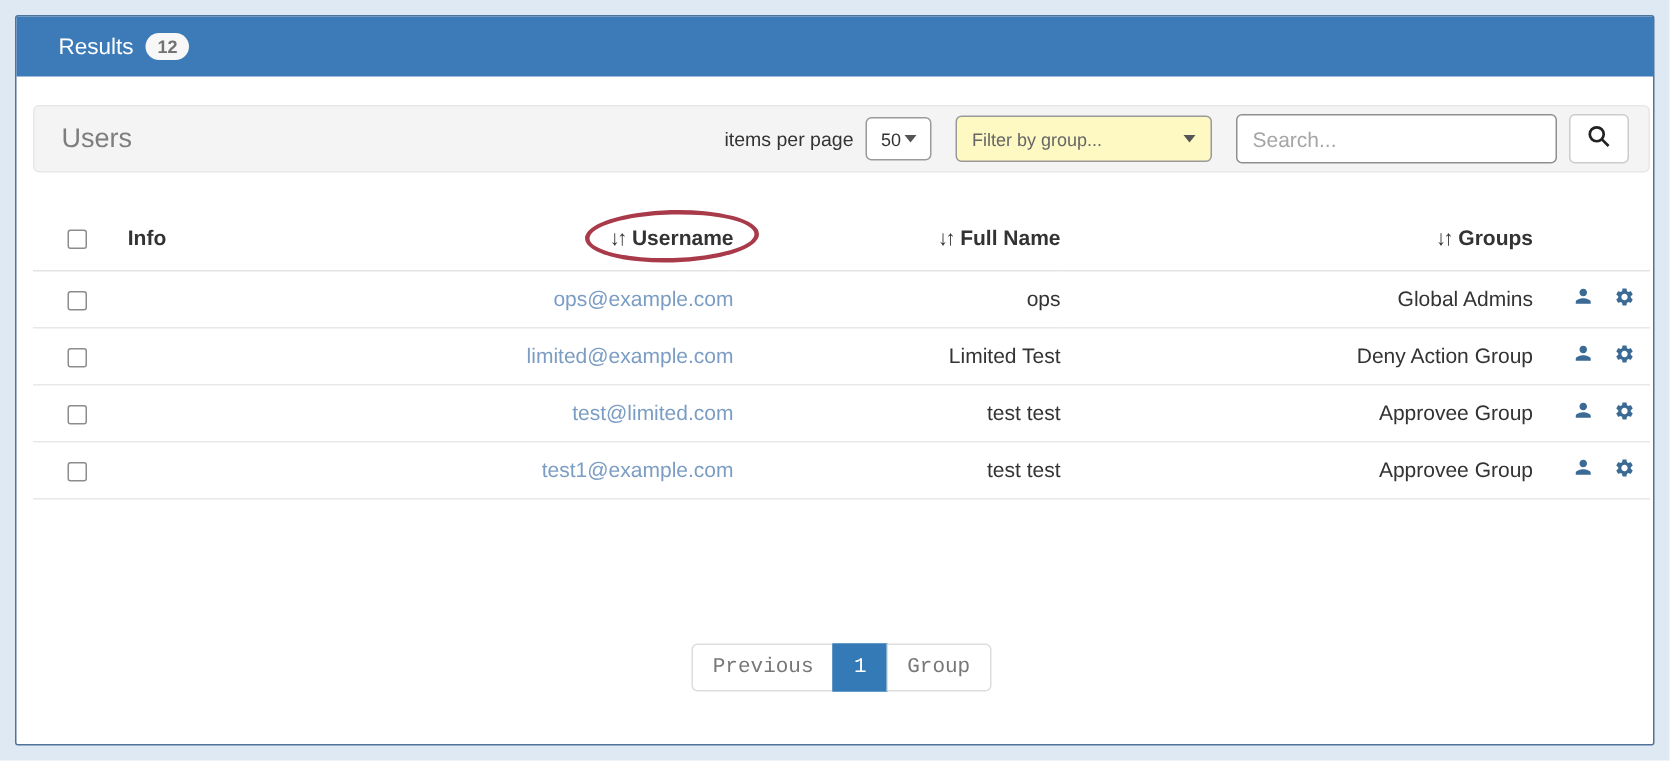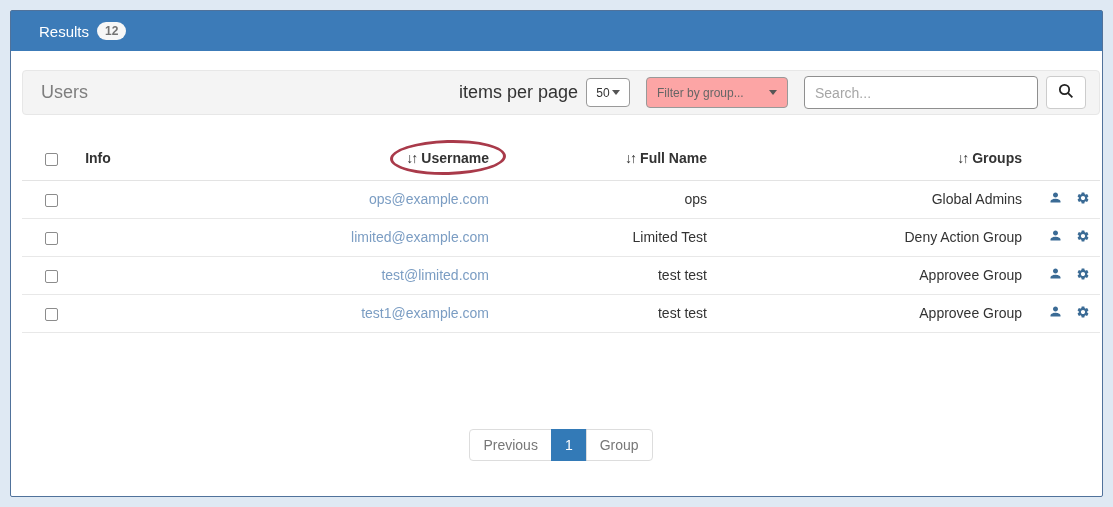--- a/index.html
+++ b/index.html
@@ -45,52 +45,52 @@
     background: var(--toolbar-bg, #f4f4f4);
     border: 1px solid #e7e7e7;
     border-radius: 4px;
     height: 45px;
     display: flex;
     align-items: center;
     padding: 0 13px 0 18px;
   }
   .toolbar-title { font-size: 18px; color: #7e7e7e; }
   .toolbar-right { margin-left: auto; display: flex; align-items: center; }
-  .ipp-label { font-size: 18px; color: #333; margin-right: 8px; }
+  .ipp-label { font-size: 13px; color: #333; margin-right: 8px; }
   .mini-select {
     width: 44px; height: 29px;
     background: #fff;
     border: 1px solid #9a9a9a;
     border-radius: 4px;
     display: flex; align-items: center; justify-content: center;
     gap: 2px;
     font-size: 12px; color: #333;
     cursor: pointer;
   }
   .caret {
     width: 0; height: 0;
     border-left: 4px solid transparent;
     border-right: 4px solid transparent;
     border-top: 5px solid #555;
   }
   .group-select {
     margin-left: 16px;
-    width: 142px; height: 31px;
-    background: #fca5a5;
+    width: 171px; height: 31px;
+    background: #fef9c3;
     border: 1px solid #999;
     border-radius: 4px;
     display: flex; align-items: center;
     padding: 0 10px;
     font-size: 12px; color: #666;
     cursor: pointer;
   }
   .group-select .caret { margin-left: auto; }
   .search-input {
     margin-left: 16px;
-    width: 234px; height: 33px;
+    width: 214px; height: 33px;
     border: 1px solid #8f8f8f;
     border-radius: 4px;
     padding: 0 10px;
     font-size: 14px;
     font-family: "Liberation Sans", sans-serif;
     color: #333;
     outline: none;
   }
   .search-input::placeholder { color: #a6a6a6; }
   .search-btn {
@@ -153,20 +153,21 @@
   .page-item {
     height: 32px;
     display: flex; align-items: center;
     padding: 0 13px;
     background: #fff;
     border: 1px solid #ddd;
     color: #777;
     font-size: 14px;
     cursor: pointer;
     margin-left: -1px;
+    font-family: Liberation Mono, monospace;
   }
   .page-item:first-child { border-radius: 4px 0 0 4px; margin-left: 0; }
   .page-item:last-child { border-radius: 0 4px 4px 0; }
   .page-item.active {
     background: var(--active-page-blue, #337ab7);
     border-color: var(--active-page-blue, #337ab7);
     color: #fff;
   }
 </style>
 </head>

